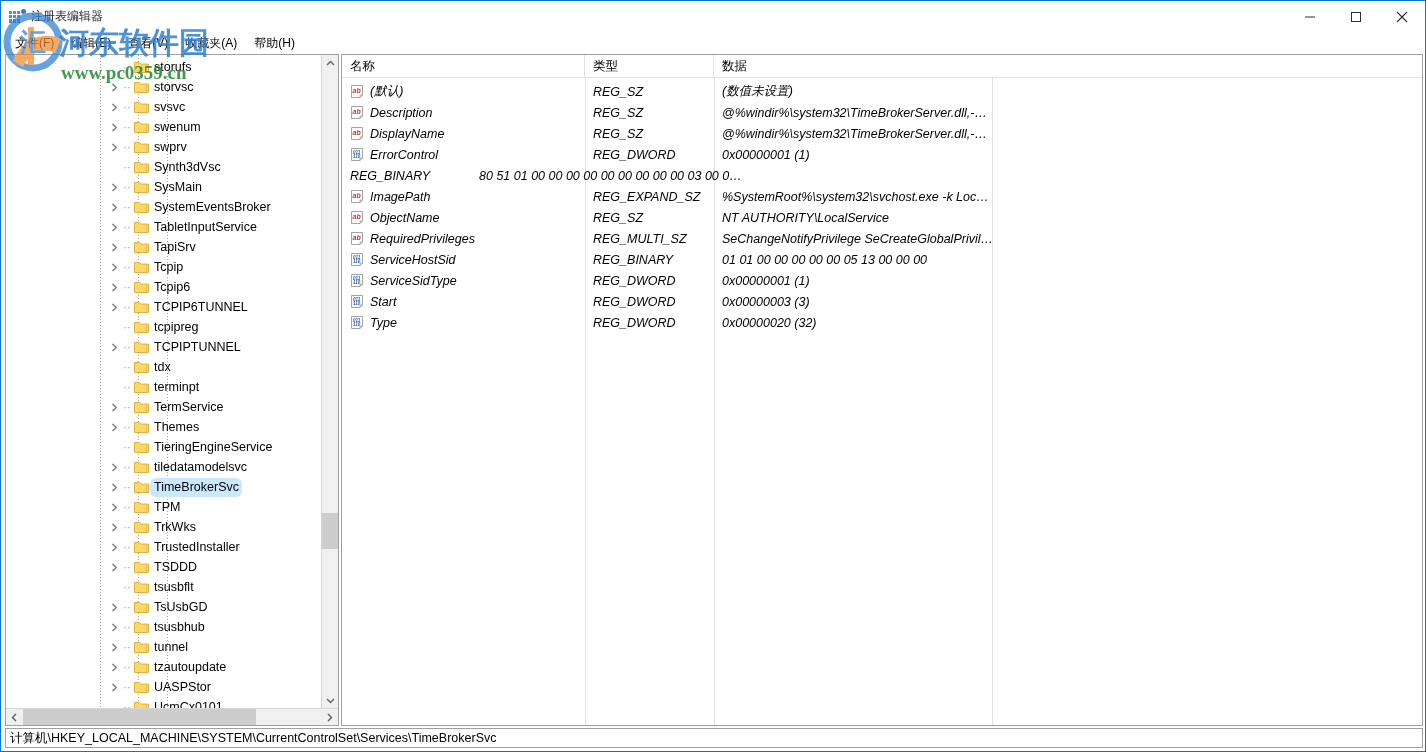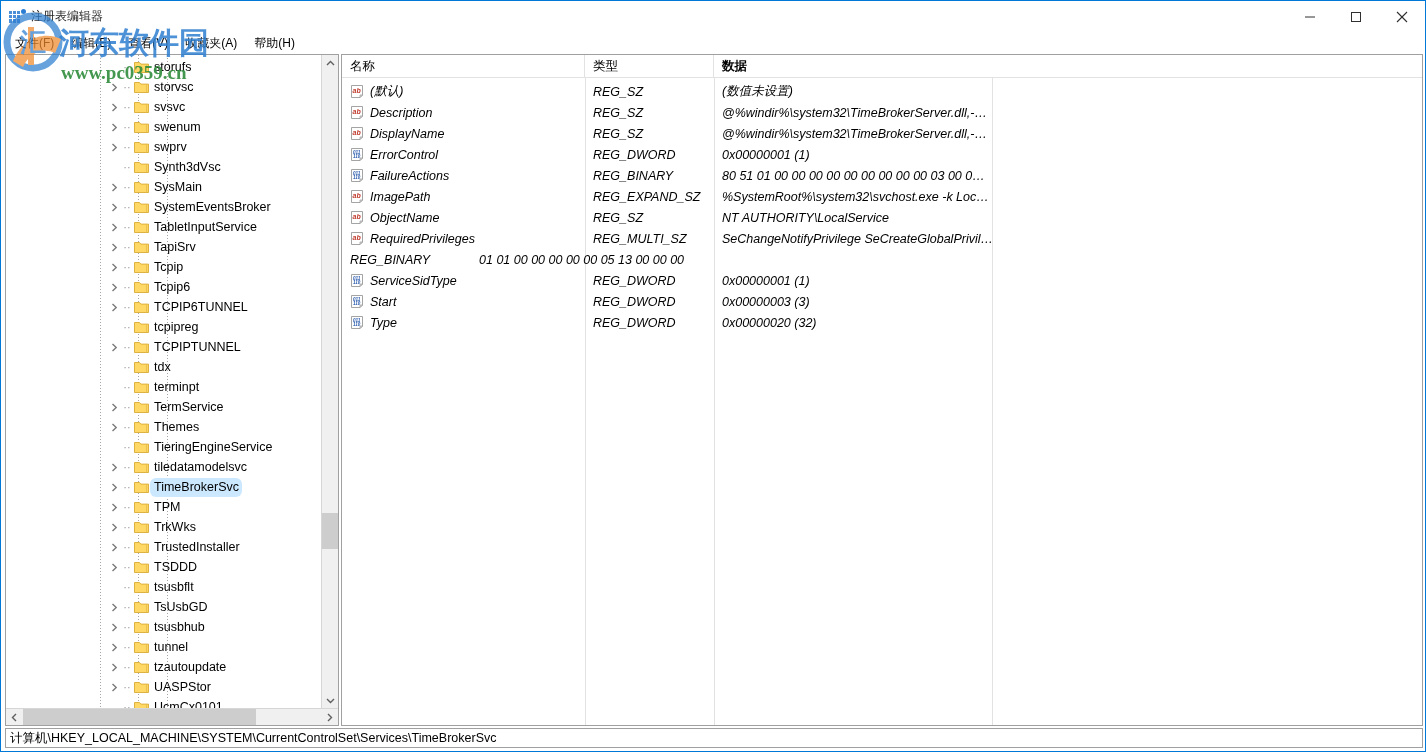--- a/index.html
+++ b/index.html
@@ -179,21 +179,21 @@
   .hcell {
     font-size: 12.5px; color: #000;
     display: flex; align-items: center;
     padding-left: 8px;
     border-right: 1px solid #e2e2e2;
     height: 23px;
   }
   .hcell.c0 { width: 243px; }
   .hcell.c1 { width: 129px; }
   .hcell.c2 { width: 278px; }
-  .hcell.last { border-right: none; flex: 1; font-weight: bold; }
+  .hcell.last { border-right: none; flex: 1; }
 
   .lrow {
     height: 21px;
     display: flex; align-items: center;
     font-size: 12.5px; color: #000;
     white-space: nowrap;
   }
   .lcell {
     display: flex; align-items: center;
     height: 21px;
@@ -837,77 +837,77 @@
                 <text x="6.6" y="5.8" font-family="'Liberation Sans',sans-serif" font-size="4.6" font-weight="bold" fill="#2255aa" text-anchor="middle">011</text>
                 <text x="6.6" y="10.4" font-family="'Liberation Sans',sans-serif" font-size="4.6" font-weight="bold" fill="#2255aa" text-anchor="middle">110</text>
               </svg>
             </span>
             <span>ErrorControl</span>
           </div>
           <div class="lcell c1">REG_DWORD</div>
           <div class="lcell c2" style="width: 340px;">0x00000001 (1)</div>
         </div>
         <div class="lrow">
+          <div class="lcell c1">REG_BINARY</div>
+          <div class="lcell c2" style="width: 340px;">80 51 01 00 00 00 00 00 00 00 00 00 03 00 0…</div>
+        </div>
+        <div class="lrow">
+          <div class="lcell c0">
+            <span class="vicon">
+              <svg width="14" height="14" viewBox="0 0 14 14">
+                <path d="M1.5 0.5 H12.5 V10 L10 12.5 H1.5 Z" fill="#ffffff" stroke="#9a9a9a" stroke-width="0.9"></path>
+                <path d="M12.5 10 H10 V12.5 Z" fill="#e4e4e4" stroke="#9a9a9a" stroke-width="0.7"></path>
+                <text x="6.6" y="8.2" font-family="'Liberation Sans',sans-serif" font-size="7" font-weight="bold" fill="#c0392b" text-anchor="middle">ab</text>
+              </svg>
+            </span>
+            <span>ImagePath</span>
+          </div>
+          <div class="lcell c1">REG_EXPAND_SZ</div>
+          <div class="lcell c2" style="width: 340px;">%SystemRoot%\system32\svchost.exe -k Loc…</div>
+        </div>
+        <div class="lrow">
+          <div class="lcell c0">
+            <span class="vicon">
+              <svg width="14" height="14" viewBox="0 0 14 14">
+                <path d="M1.5 0.5 H12.5 V10 L10 12.5 H1.5 Z" fill="#ffffff" stroke="#9a9a9a" stroke-width="0.9"></path>
+                <path d="M12.5 10 H10 V12.5 Z" fill="#e4e4e4" stroke="#9a9a9a" stroke-width="0.7"></path>
+                <text x="6.6" y="8.2" font-family="'Liberation Sans',sans-serif" font-size="7" font-weight="bold" fill="#c0392b" text-anchor="middle">ab</text>
+              </svg>
+            </span>
+            <span>ObjectName</span>
+          </div>
+          <div class="lcell c1">REG_SZ</div>
+          <div class="lcell c2" style="width: 340px;">NT AUTHORITY\LocalService</div>
+        </div>
+        <div class="lrow">
+          <div class="lcell c0">
+            <span class="vicon">
+              <svg width="14" height="14" viewBox="0 0 14 14">
+                <path d="M1.5 0.5 H12.5 V10 L10 12.5 H1.5 Z" fill="#ffffff" stroke="#9a9a9a" stroke-width="0.9"></path>
+                <path d="M12.5 10 H10 V12.5 Z" fill="#e4e4e4" stroke="#9a9a9a" stroke-width="0.7"></path>
+                <text x="6.6" y="8.2" font-family="'Liberation Sans',sans-serif" font-size="7" font-weight="bold" fill="#c0392b" text-anchor="middle">ab</text>
+              </svg>
+            </span>
+            <span>RequiredPrivileges</span>
+          </div>
+          <div class="lcell c1">REG_MULTI_SZ</div>
+          <div class="lcell c2" style="width: 340px;">SeChangeNotifyPrivilege SeCreateGlobalPrivil…</div>
+        </div>
+        <div class="lrow">
           <div class="lcell c0">
             <span class="vicon">
               <svg width="14" height="14" viewBox="0 0 14 14">
                 <path d="M1.5 0.5 H12.5 V10 L10 12.5 H1.5 Z" fill="#ffffff" stroke="#9a9a9a" stroke-width="0.9"></path>
                 <path d="M12.5 10 H10 V12.5 Z" fill="#e4e4e4" stroke="#9a9a9a" stroke-width="0.7"></path>
                 <text x="6.6" y="5.8" font-family="'Liberation Sans',sans-serif" font-size="4.6" font-weight="bold" fill="#2255aa" text-anchor="middle">011</text>
                 <text x="6.6" y="10.4" font-family="'Liberation Sans',sans-serif" font-size="4.6" font-weight="bold" fill="#2255aa" text-anchor="middle">110</text>
               </svg>
             </span>
-            <span>FailureActions</span>
-          </div>
-          <div class="lcell c1">REG_BINARY</div>
-          <div class="lcell c2" style="width: 340px;">80 51 01 00 00 00 00 00 00 00 00 00 03 00 0…</div>
-        </div>
-        <div class="lrow">
-          <div class="lcell c0">
-            <span class="vicon">
-              <svg width="14" height="14" viewBox="0 0 14 14">
-                <path d="M1.5 0.5 H12.5 V10 L10 12.5 H1.5 Z" fill="#ffffff" stroke="#9a9a9a" stroke-width="0.9"></path>
-                <path d="M12.5 10 H10 V12.5 Z" fill="#e4e4e4" stroke="#9a9a9a" stroke-width="0.7"></path>
-                <text x="6.6" y="8.2" font-family="'Liberation Sans',sans-serif" font-size="7" font-weight="bold" fill="#c0392b" text-anchor="middle">ab</text>
-              </svg>
-            </span>
-            <span>ImagePath</span>
-          </div>
-          <div class="lcell c1">REG_EXPAND_SZ</div>
-          <div class="lcell c2" style="width: 340px;">%SystemRoot%\system32\svchost.exe -k Loc…</div>
-        </div>
-        <div class="lrow">
-          <div class="lcell c0">
-            <span class="vicon">
-              <svg width="14" height="14" viewBox="0 0 14 14">
-                <path d="M1.5 0.5 H12.5 V10 L10 12.5 H1.5 Z" fill="#ffffff" stroke="#9a9a9a" stroke-width="0.9"></path>
-                <path d="M12.5 10 H10 V12.5 Z" fill="#e4e4e4" stroke="#9a9a9a" stroke-width="0.7"></path>
-                <text x="6.6" y="8.2" font-family="'Liberation Sans',sans-serif" font-size="7" font-weight="bold" fill="#c0392b" text-anchor="middle">ab</text>
-              </svg>
-            </span>
-            <span>ObjectName</span>
-          </div>
-          <div class="lcell c1">REG_SZ</div>
-          <div class="lcell c2" style="width: 340px;">NT AUTHORITY\LocalService</div>
-        </div>
-        <div class="lrow">
-          <div class="lcell c0">
-            <span class="vicon">
-              <svg width="14" height="14" viewBox="0 0 14 14">
-                <path d="M1.5 0.5 H12.5 V10 L10 12.5 H1.5 Z" fill="#ffffff" stroke="#9a9a9a" stroke-width="0.9"></path>
-                <path d="M12.5 10 H10 V12.5 Z" fill="#e4e4e4" stroke="#9a9a9a" stroke-width="0.7"></path>
-                <text x="6.6" y="8.2" font-family="'Liberation Sans',sans-serif" font-size="7" font-weight="bold" fill="#c0392b" text-anchor="middle">ab</text>
-              </svg>
-            </span>
-            <span>RequiredPrivileges</span>
-          </div>
-          <div class="lcell c1">REG_MULTI_SZ</div>
-          <div class="lcell c2" style="width: 340px;">SeChangeNotifyPrivilege SeCreateGlobalPrivil…</div>
-        </div>
-        <div class="lrow">
+            <span>ServiceHostSid</span>
+          </div>
           <div class="lcell c1">REG_BINARY</div>
           <div class="lcell c2" style="width: 340px;">01 01 00 00 00 00 00 05 13 00 00 00</div>
         </div>
         <div class="lrow">
           <div class="lcell c0">
             <span class="vicon">
               <svg width="14" height="14" viewBox="0 0 14 14">
                 <path d="M1.5 0.5 H12.5 V10 L10 12.5 H1.5 Z" fill="#ffffff" stroke="#9a9a9a" stroke-width="0.9"></path>
                 <path d="M12.5 10 H10 V12.5 Z" fill="#e4e4e4" stroke="#9a9a9a" stroke-width="0.7"></path>
                 <text x="6.6" y="5.8" font-family="'Liberation Sans',sans-serif" font-size="4.6" font-weight="bold" fill="#2255aa" text-anchor="middle">011</text>

